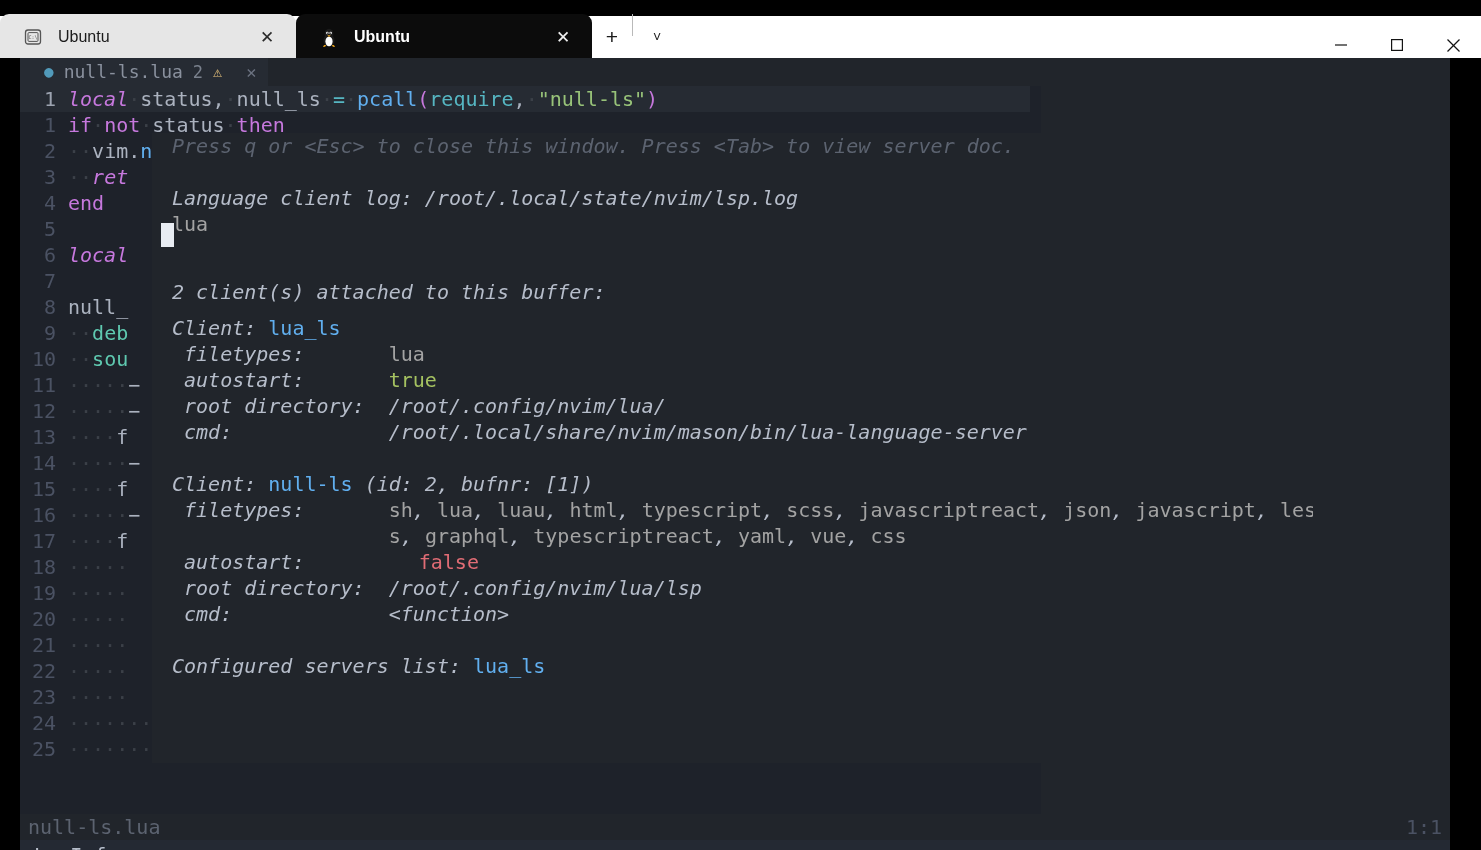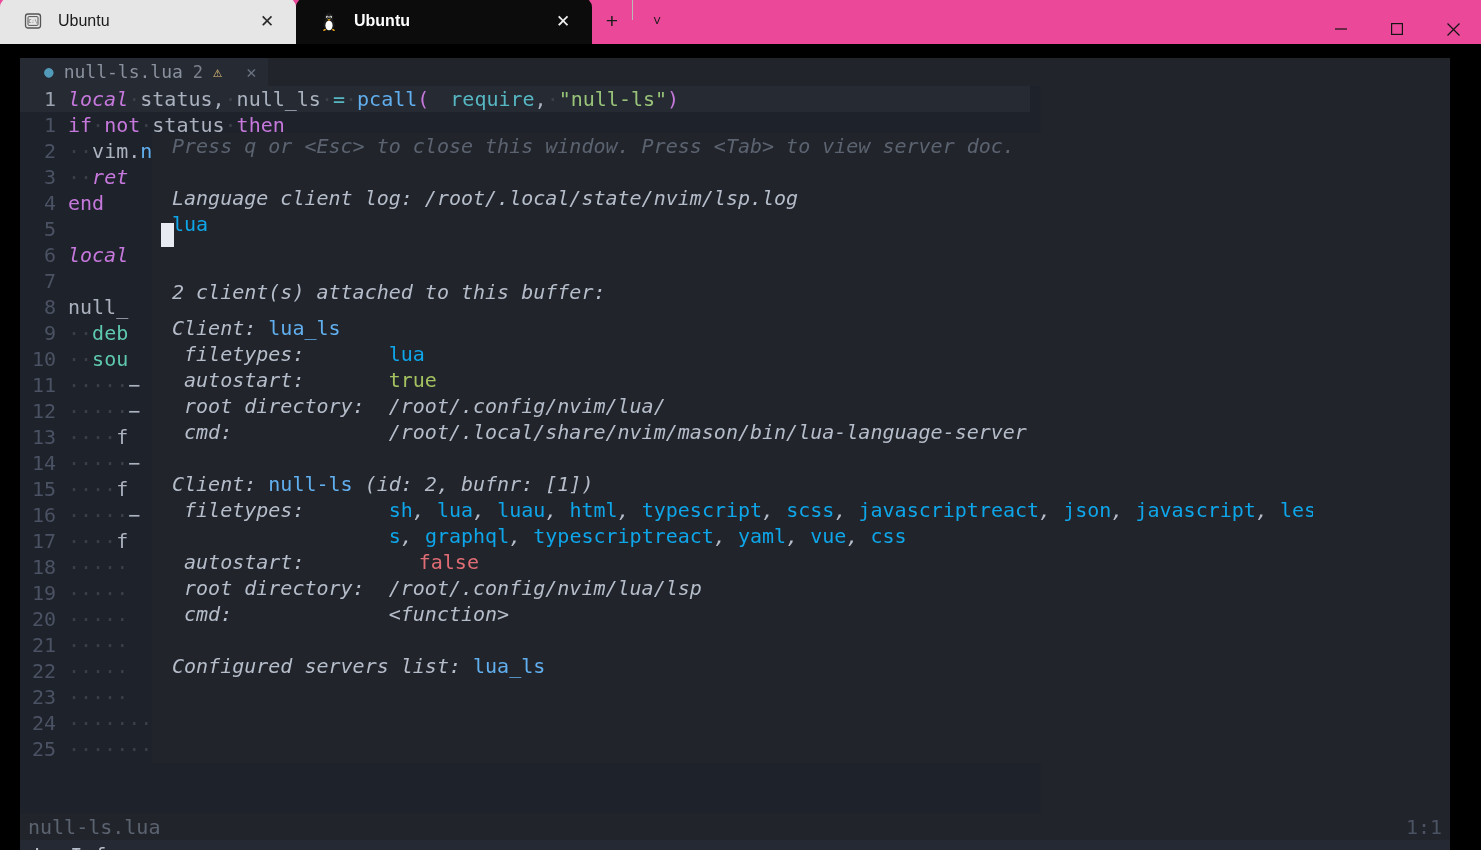--- a/index.html
+++ b/index.html
@@ -5,22 +5,22 @@
   * { box-sizing: border-box; margin: 0; padding: 0; }
   html, body {
     width: 1481px; height: 850px;
     background: #000000;
     font-family: "DejaVu Sans Mono", monospace;
     overflow: hidden;
   }
 
   
   .wt-titlebar {
-    position: absolute; left: 0; top: 0; width: 1481px; height: 44px;
-    background: #ec4899;
+    position: absolute; left: 0; top: 16px; width: 1481px; height: 44px;
+    background: #ffffff;
     display: flex; align-items: flex-end;
   }
   .wt-tabstrip { display: flex; align-items: flex-end; height: 58px; }
   .wt-tab {
     height: 46px; min-width: 296px;
     display: flex; align-items: center;
     padding: 0 14px 0 22px;
     border-radius: 9px 9px 0 0;
     font-family: "Liberation Sans", sans-serif;
     font-size: 16px;
@@ -141,31 +141,31 @@
     position: absolute; left: 0; width: 1161px; height: 26px;
     padding-left: 20px;
     white-space: pre; display: flex; align-items: center;
     font-size: 20px;
   }
 
   
   .c-key      { color: #c678dd; font-style: italic; }
   .c-kw       { color: #c678dd; }
   .c-fn       { color: #61afef; }
-  .c-builtin  { color: #56b6c2; margin-left: 21px; }
+  .c-builtin  { color: #56b6c2; }
   .c-str      { color: #98c379; }
   .c-paren    { color: #c678dd; }
   .c-plain    { color: #abb2bf; }
   .c-indent   { color: #3b4048; }
   .c-teal     { color: #5fc9b0; }
   .c-op       { color: #56b6c2; }
 
   .t-dim      { color: #5c6370; font-style: italic; }
   .t-norm     { color: #b6bdca; font-style: italic; }
-  .t-cyan     { color: #0ea5e9; }
+  .t-cyan     { color: #a3a3a3; }
   .t-blue     { color: #61afef; }
   .t-green    { color: #a5c261; }
   .t-red      { color: #e06c75; margin-left: 30px; }
 
   
   .statusline {
     position: absolute; left: 0; top: 756px; width: 1430px; height: 26px;
     background: #21252b;
     display: flex; align-items: center; justify-content: space-between;
     padding: 0 8px;

